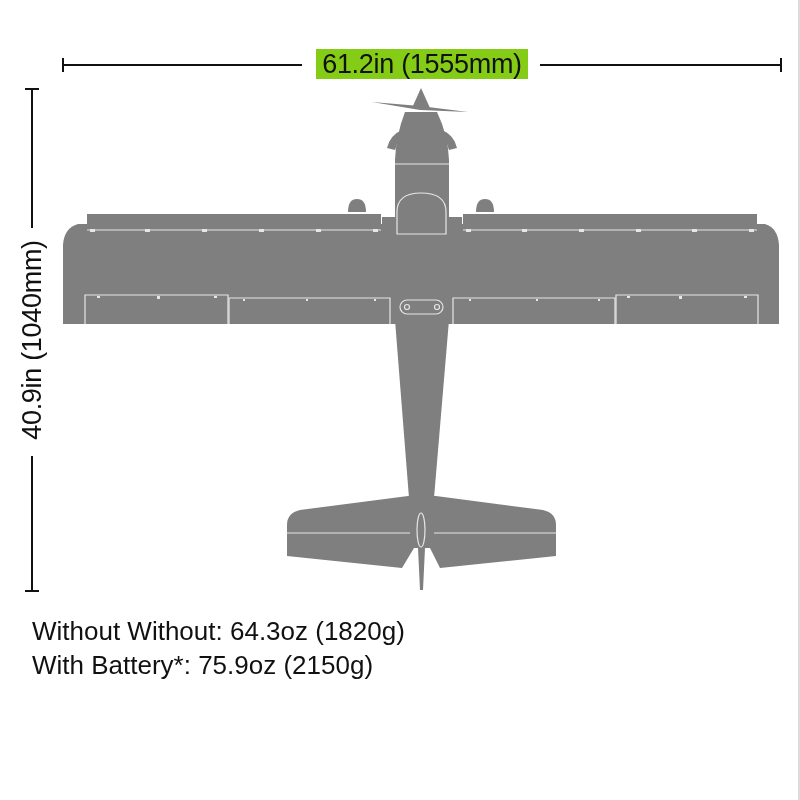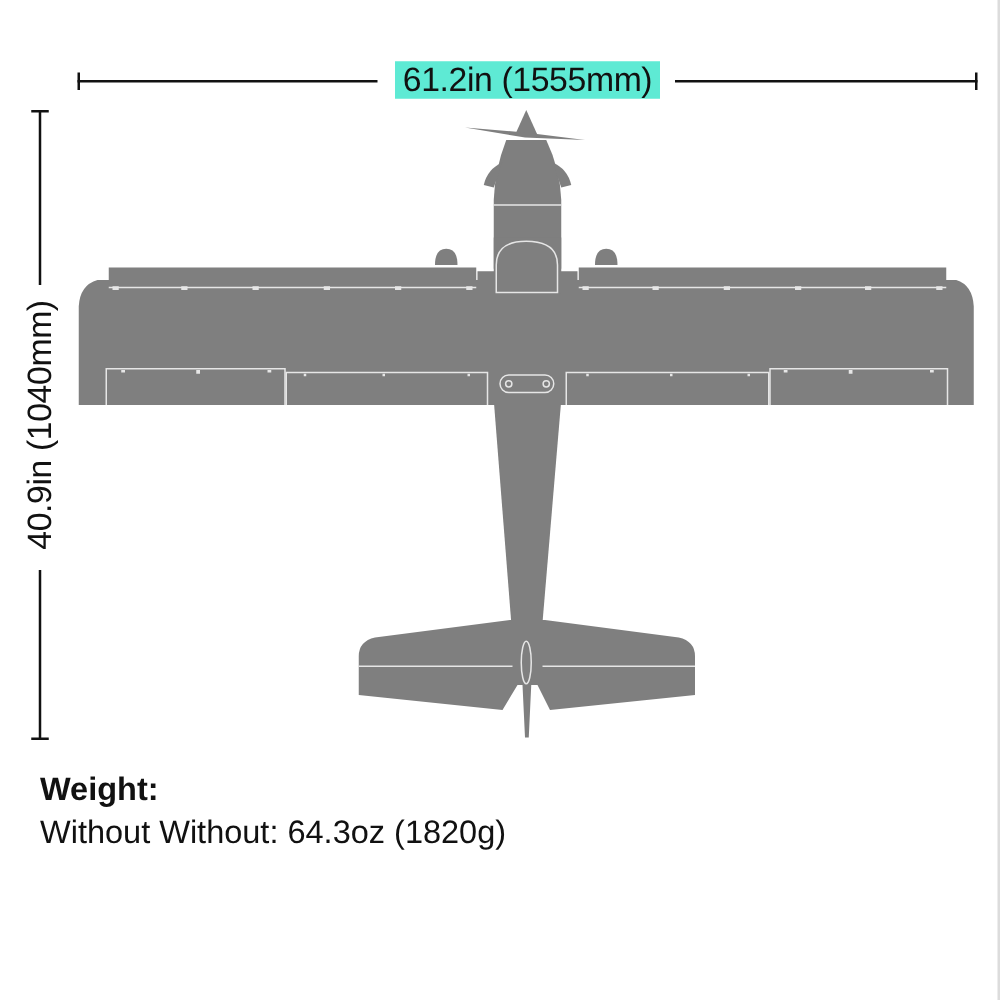--- a/index.html
+++ b/index.html
@@ -2,21 +2,21 @@
 <html><head>
 <meta charset="utf-8">
 <style>
   html, body { margin: 0; padding: 0; background: #ffffff; }
   body { width: 800px; height: 800px; position: relative; overflow: hidden; font-family: "Liberation Sans", "DejaVu Sans", sans-serif; color: #111111; }
   .frame-edge { position: absolute; top: 0; right: 0; width: 2px; height: 800px; background: #dcdcdc; }
   .dim-h { position: absolute; left: 62px; top: 52px; width: 720px; height: 26px; }
   .dim-h .line { position: absolute; top: 12px; height: 2px; background: #111; }
   .dim-h .cap { position: absolute; top: 6px; width: 2px; height: 14px; background: #111; }
   .dim-h .label { position: absolute; left: 0; right: 0; top: -3px; text-align: center; font-size: 27px; line-height: 30px; letter-spacing: -0.3px; }
-  .dim-h .label span { background: #5eead4; padding: 0 6px; }
+  .dim-h .label span { background: #84cc16; padding: 0 6px; }
   .dim-v { position: absolute; left: 18px; top: 88px; width: 30px; height: 504px; }
   .dim-v .line { position: absolute; left: 13px; width: 2px; background: #111; }
   .dim-v .cap { position: absolute; left: 7px; width: 14px; height: 2px; background: #111; }
   .dim-v .label { position: absolute; left: 14px; top: 252px; transform: translate(-50%, -50%) rotate(-90deg); white-space: nowrap; font-size: 27px; line-height: 30px; background: #fff; padding: 0 6px; letter-spacing: -0.3px; }
   .plane { position: absolute; left: 0; top: 0; }
   .specs { position: absolute; left: 32px; top: 614px; }
   .specs .title { font-weight: bold; font-size: 26px; line-height: 34px; }
   .specs .row { font-size: 26px; line-height: 34px; }
   .specs .note { font-size: 21px; line-height: 30px; margin-top: 4px; }
 </style>
@@ -111,15 +111,15 @@
     <rect x="469" y="299" width="2" height="2"></rect>
     <rect x="536" y="299" width="2" height="2"></rect>
     <rect x="598" y="299" width="2" height="2"></rect>
     <rect x="627" y="296" width="3" height="2"></rect>
     <rect x="679" y="296" width="3" height="3"></rect>
     <rect x="744" y="296" width="3" height="2"></rect>
   </g>
 </svg>
 
 <div class="specs">
-  <div class="title">Weight:</div>
   <div class="row">Without Without: 64.3oz (1820g)</div>
+  <div class="row">With Battery*: 75.9oz (2150g)</div>
 </div>
 
 </body></html>

